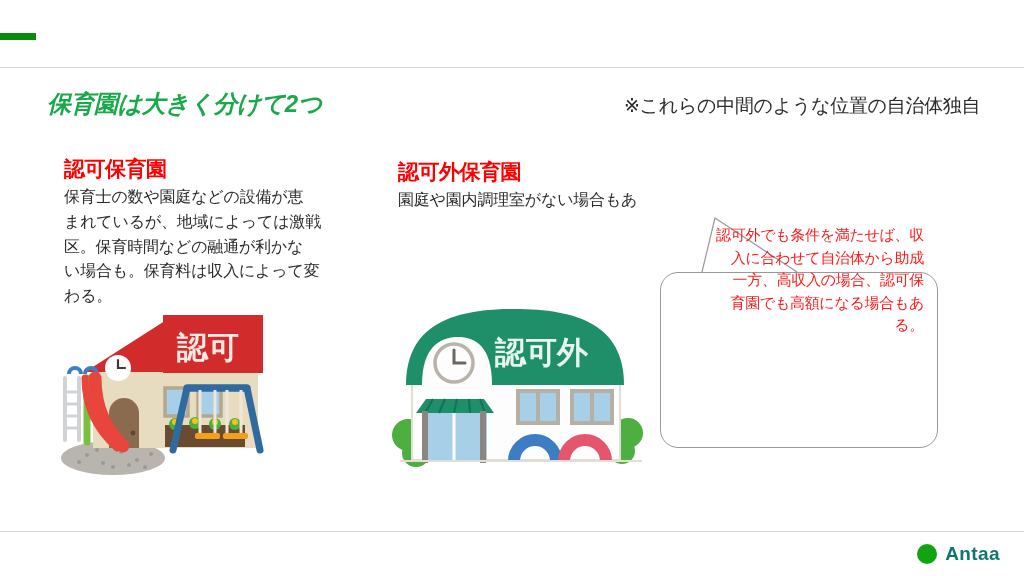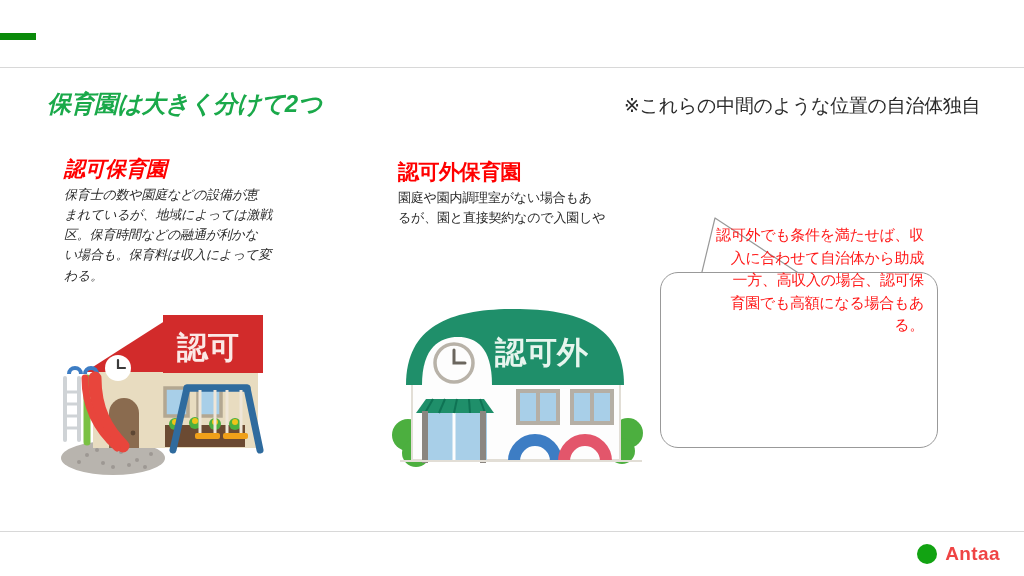--- a/index.html
+++ b/index.html
@@ -64,28 +64,28 @@
   .col { position: absolute; }
   .col-heading {
     font-size: 21px;
     font-weight: bold;
     color: #ff0000;
     letter-spacing: -0.5px;
     margin: 0 0 2px 0;
     white-space: nowrap;
   }
   .col-body {
-    font-size: 13px;
+    font-size: 16px;
     line-height: 1.55;
     color: #2b2b2b;
     letter-spacing: -0.2px;
   }
   .col-body div { white-space: nowrap; }
 
-  #col-ninka { left: 64px; top: 155px; width: 300px; font-style: italic; }
+  #col-ninka { left: 64px; top: 155px; width: 300px; }
   #col-ninkagai { left: 398px; top: 158px; width: 300px; }
 
   
   .callout-wrap {
     position: absolute;
     left: 655px;
     top: 210px;
     width: 300px;
     height: 250px;
     text-align: right;
@@ -144,21 +144,21 @@
   .brand-dot {
     width: 20px;
     height: 20px;
     border-radius: 50%;
     background: #12a312;
     display: block;
   }
   .brand-name {
     font-size: 19px;
     font-weight: bold;
-    color: #ef4444;
+    color: #0f766e;
     letter-spacing: 0.4px;
   }
 </style>
 </head>
 <body>
 
 <div class="accent-bar"></div>
 <div class="header-rule"></div>
 
 <div class="slide-title">保育園は大きく分けて2つ</div>
@@ -175,21 +175,20 @@
     <div>区。保育時間などの融通が利かな</div>
     <div>い場合も。保育料は収入によって変</div>
     <div>わる。</div>
   </div>
 </div>
 
 <div class="col" id="col-ninkagai">
   <div class="col-heading">認可外保育園</div>
   <div class="col-body">
     <div>園庭や園内調理室がない場合もあ</div>
-    <div>るが、園と直接契約なので入園しや</div>
   </div>
 </div>
 
 <div class="callout-wrap">
   <svg class="callout-tail" viewBox="0 0 300 250">
     <path d="M 60 8 L 46 66 L 148 66 Z" fill="#ffffff" stroke="#999999" stroke-width="1.2" stroke-linejoin="round"></path>
   </svg>
   <div class="callout-box"></div>
   <div class="callout-text">
     <div>認可外でも条件を満たせば、収</div>

